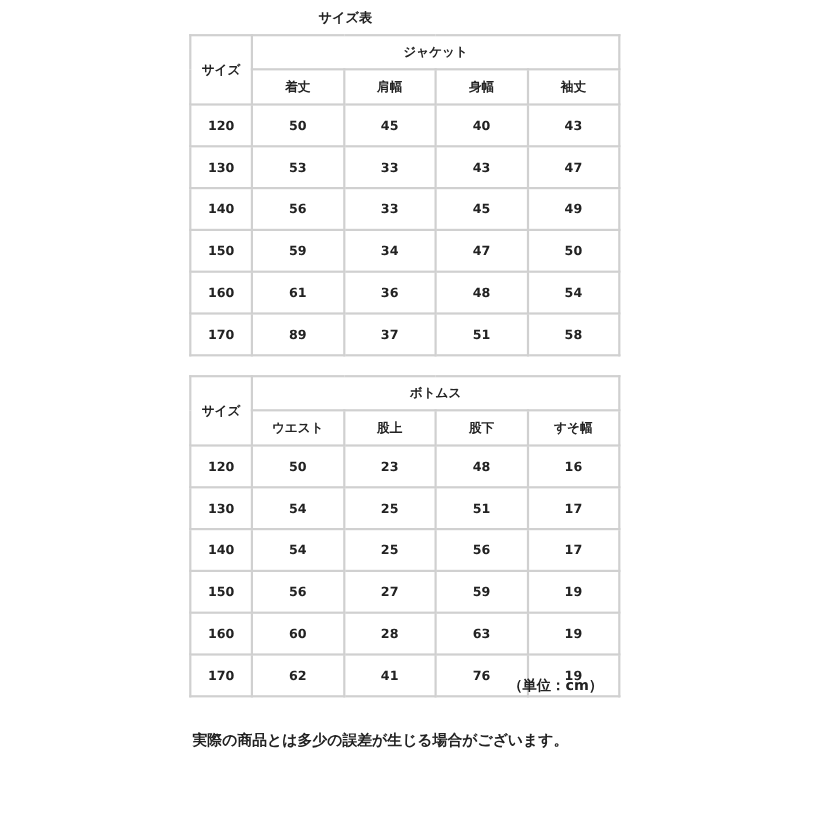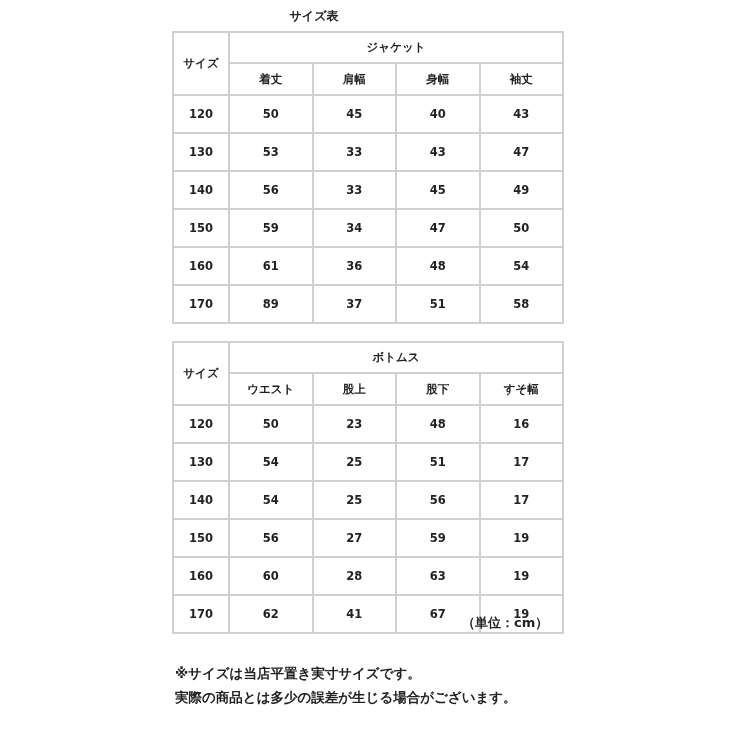--- a/index.html
+++ b/index.html
@@ -139,24 +139,23 @@
     <td>160</td>
     <td>60</td>
     <td>28</td>
     <td>63</td>
     <td>19</td>
   </tr>
   <tr class="row">
     <td>170</td>
     <td>62</td>
     <td>41</td>
-    <td>67</td>
+    <td>76</td>
     <td>19</td>
   </tr>
 </tbody>
   </table>
 
 <div class="unit">（単位：cm）</div>
 
 <div class="notes">
-  <div>※サイズは当店平置き実寸サイズです。</div>
   <div>実際の商品とは多少の誤差が生じる場合がございます。</div>
 </div>
 
 </body></html>

